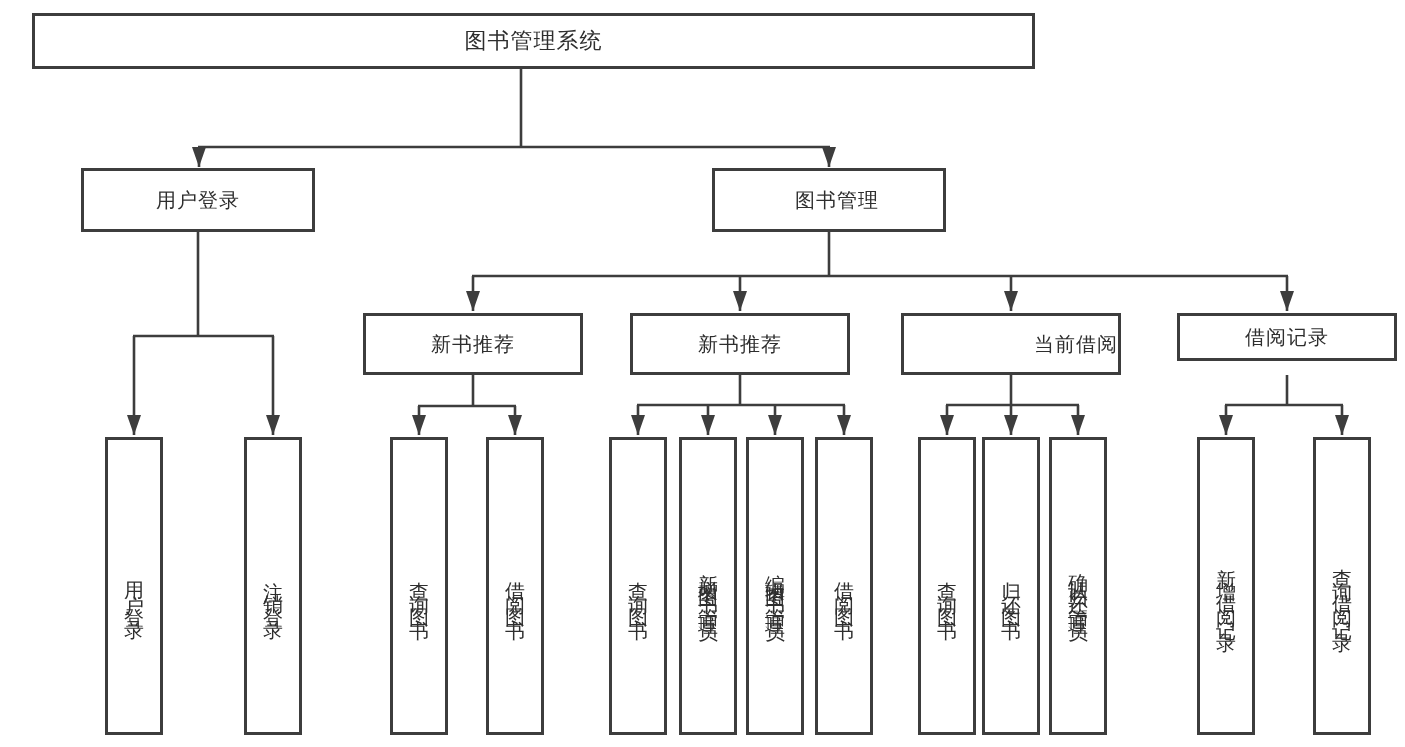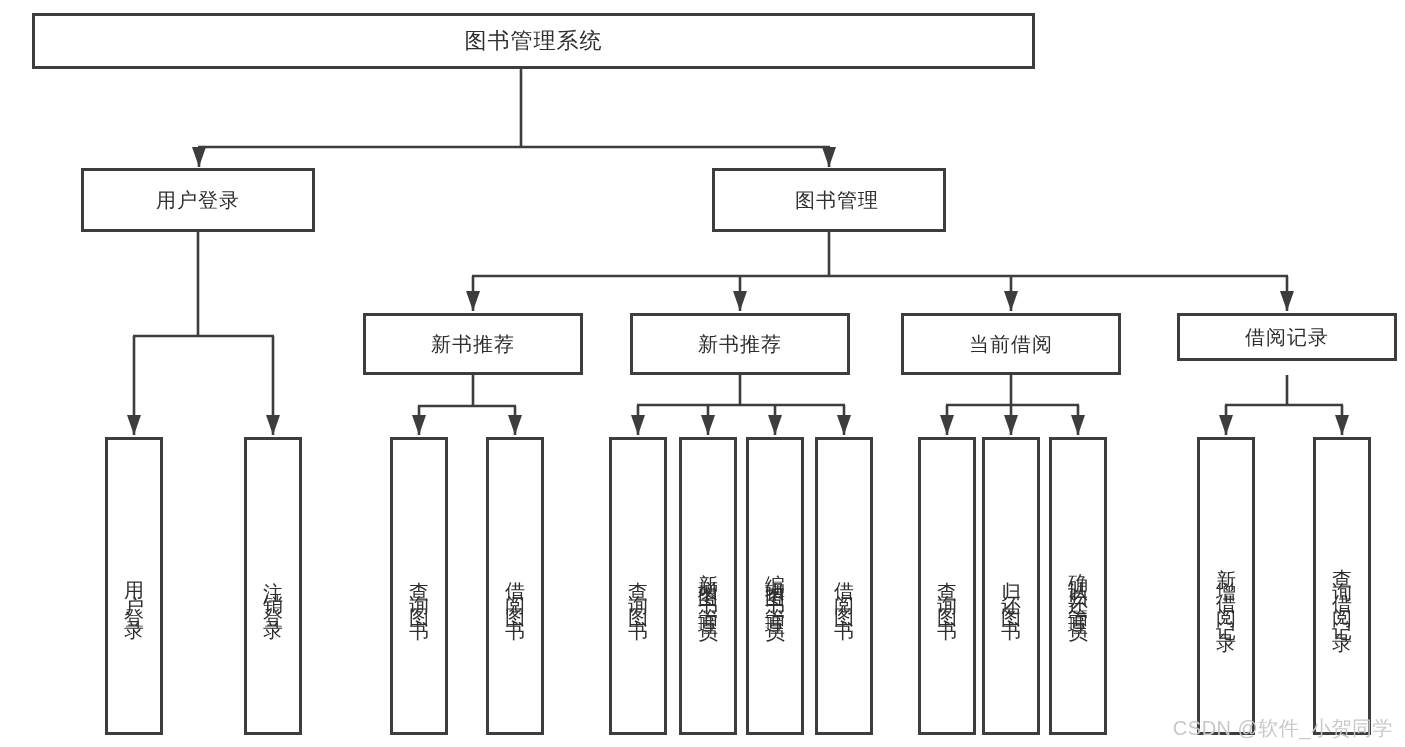--- a/index.html
+++ b/index.html
@@ -95,21 +95,21 @@
   <div class="box l2-box" style="left:712px;top:168px;width:234px;height:64px;padding-left:16px;">
     <span>图书管理</span>
   </div>
 
   <div class="box l3-box" style="left:363px;top:313px;width:220px;height:62px;">
     <span>新书推荐</span>
   </div>
   <div class="box l3-box" style="left:630px;top:313px;width:220px;height:62px;">
     <span>新书推荐</span>
   </div>
-  <div class="box l3-box" style="left:901px;top:313px;width:220px;height:62px;">
+  <div class="box l3-box" style="left:901px;top:313px;width:220px;height:62px;justify-content:flex-end;">
     <span>当前借阅</span>
   </div>
   <div class="box l3-box" style="left:1177px;top:313px;width:220px;height:48px;">
     <span>借阅记录</span>
   </div>
 
   <div class="box leaf-box" style="left:105px;top:437px;width:58px;height:298px;">
     <span class="vtext">用户登录</span>
   </div>
   <div class="box leaf-box" style="left:244px;top:437px;width:58px;height:298px;">
@@ -146,14 +146,13 @@
     <span class="vtext tight">确认归还（管理员）</span>
   </div>
 
   <div class="box leaf-box" style="left:1197px;top:437px;width:58px;height:298px;">
     <span class="vtext">新增借阅记录</span>
   </div>
   <div class="box leaf-box" style="left:1313px;top:437px;width:58px;height:298px;">
     <span class="vtext">查询借阅记录</span>
   </div>
 
-  <div class="watermark">CSDN @软件_小贺同学</div>
 </div>
 
 </body></html>

